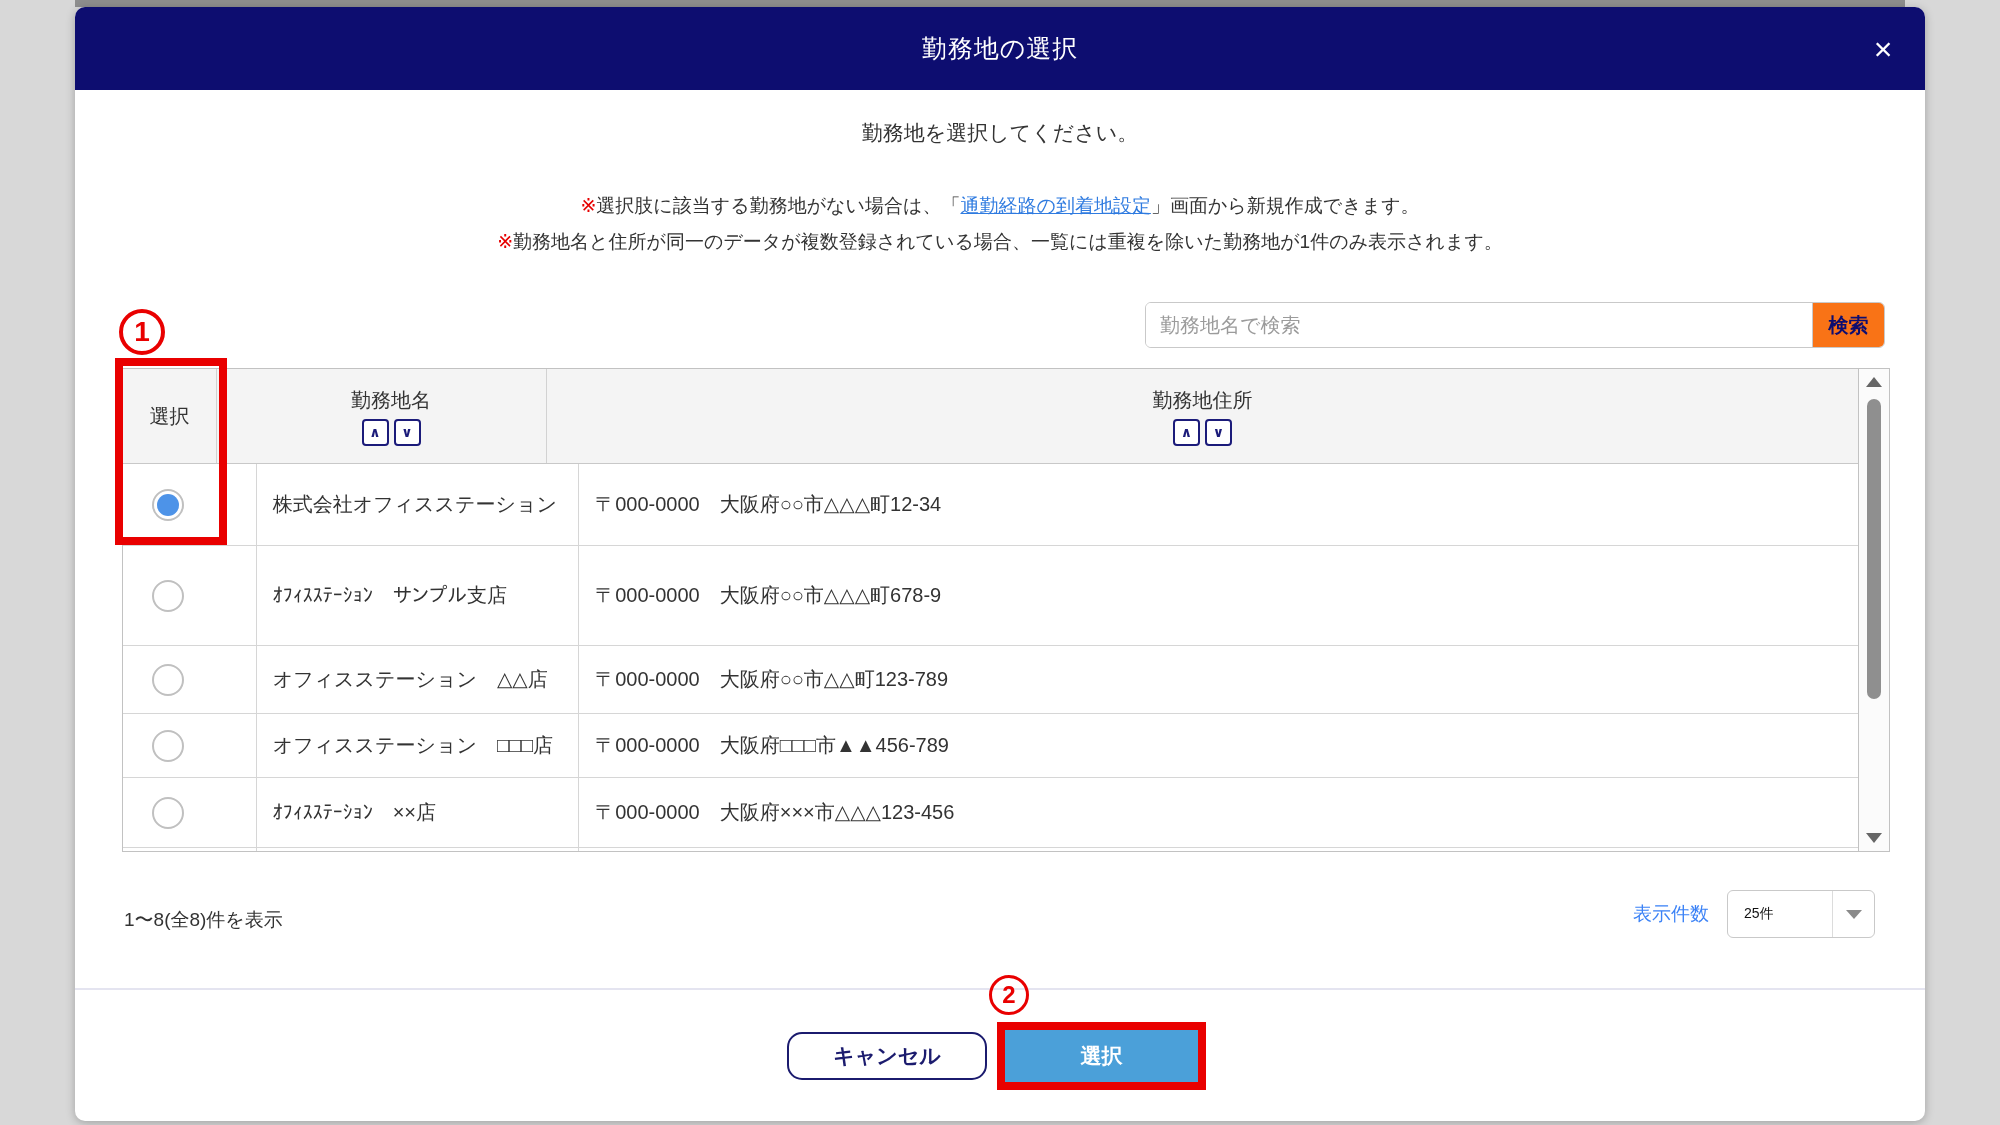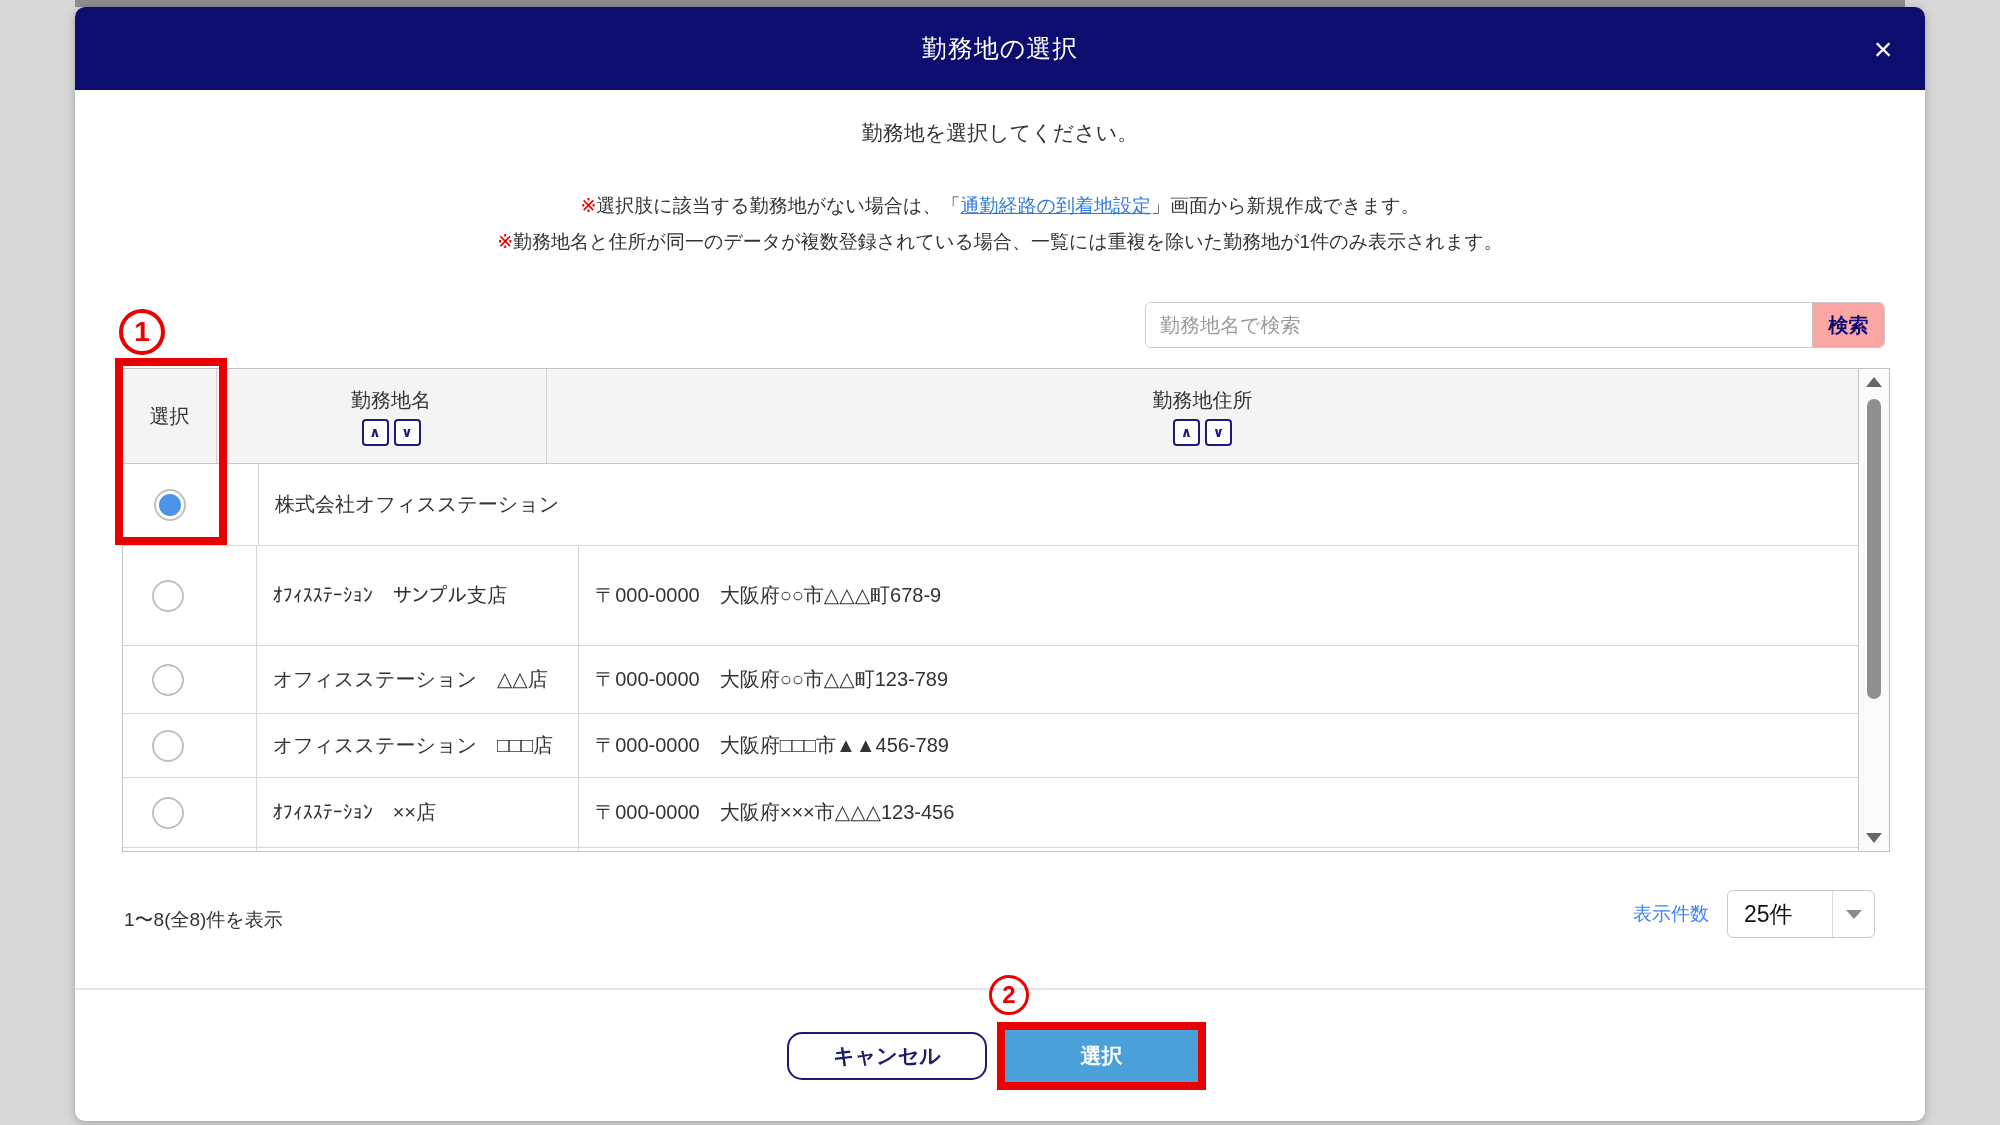--- a/index.html
+++ b/index.html
@@ -38,21 +38,21 @@
   .search-bar {
     position:absolute; left:1070px; top:295px; width:740px; height:46px;
     border:1px solid #c9c9c9; border-radius:6px; background:#fff; display:flex; overflow:hidden;
   }
   .search-input {
     flex:1; border:none; outline:none; font-size:20px; padding:0 14px;
     font-family:inherit; color:#333;
   }
   .search-input::placeholder { color:#9b9b9b; }
   .search-btn {
-    width:72px; border:none; border-left:1px solid #c9c9c9; background:#fca5a5;
+    width:72px; border:none; border-left:1px solid #c9c9c9; background:#f97316;
     color:#0d0d70; font-weight:bold; font-size:20px; cursor:pointer; font-family:Liberation Mono, monospace;
   }
 
   .table-wrap {
     position:absolute; left:47px; top:361px; width:1768px; height:484px;
     border:1px solid #c2c2c2; display:flex; overflow:hidden; background:#fff;
   }
   .table-main { width:1735px; }
   .thead { display:flex; height:95px; background:#f4f4f4; border-bottom:1px solid #c8c8c8; }
   .th { display:flex; flex-direction:column; align-items:center; justify-content:center; gap:5px; font-size:20px; color:#333; }
@@ -104,21 +104,21 @@
     border:8px solid #e90000; z-index:9; pointer-events:none;
   }
 
   .count-text { position:absolute; left:49px; top:900px; font-size:19px; color:#333; }
   .pagesize { position:absolute; right:50px; top:883px; display:flex; align-items:center; gap:18px; }
   .pagesize-label { font-size:19px; color:#3b82f6; }
   .pagesize-select {
     width:148px; height:48px; border:1px solid #c9c9c9; border-radius:6px; background:#fff;
     display:flex; align-items:center; overflow:hidden; cursor:pointer;
   }
-  .pagesize-value { flex:1; padding-left:16px; font-size:23px; color:#111; }
+  .pagesize-value { flex:1; padding-left:16px; font-size:14px; color:#111; }
   .pagesize-arrow-box { width:42px; height:100%; border-left:1px solid #dcdcdc; display:flex; align-items:center; justify-content:center; }
   .arrow-down { width:0; height:0; border-left:8px solid transparent; border-right:8px solid transparent; border-top:9px solid #8a8a8a; }
 
   .footer-divider { position:absolute; left:0; top:981px; width:100%; height:2px; background:#e4e4f0; }
   .cancel-btn {
     position:absolute; left:712px; top:1025px; width:200px; height:48px;
     background:#fff; border:2px solid #1b1b6e; border-radius:15px;
     color:#1b1b6e; font-weight:bold; font-size:21px; cursor:pointer; font-family:inherit;
   }
   .select-red-box {
@@ -176,20 +176,21 @@
             <span class="sort-btn">∨</span>
           </span>
         </div>
       </div>
 
       <div class="tr r1">
         <div class="td td-select">
           <div class="radio checked"></div>
         </div>
         <div class="td td-name">株式会社オフィスステーション</div>
+        <div class="td td-addr">〒000-0000　大阪府○○市△△△町12-34</div>
       </div>
       <div class="tr r2">
         <div class="td td-select">
           <div class="radio"></div>
         </div>
         <div class="td td-name">ｵﾌｨｽｽﾃｰｼｮﾝ　サンプル支店</div>
         <div class="td td-addr">〒000-0000　大阪府○○市△△△町678-9</div>
       </div>
       <div class="tr r3">
         <div class="td td-select">

